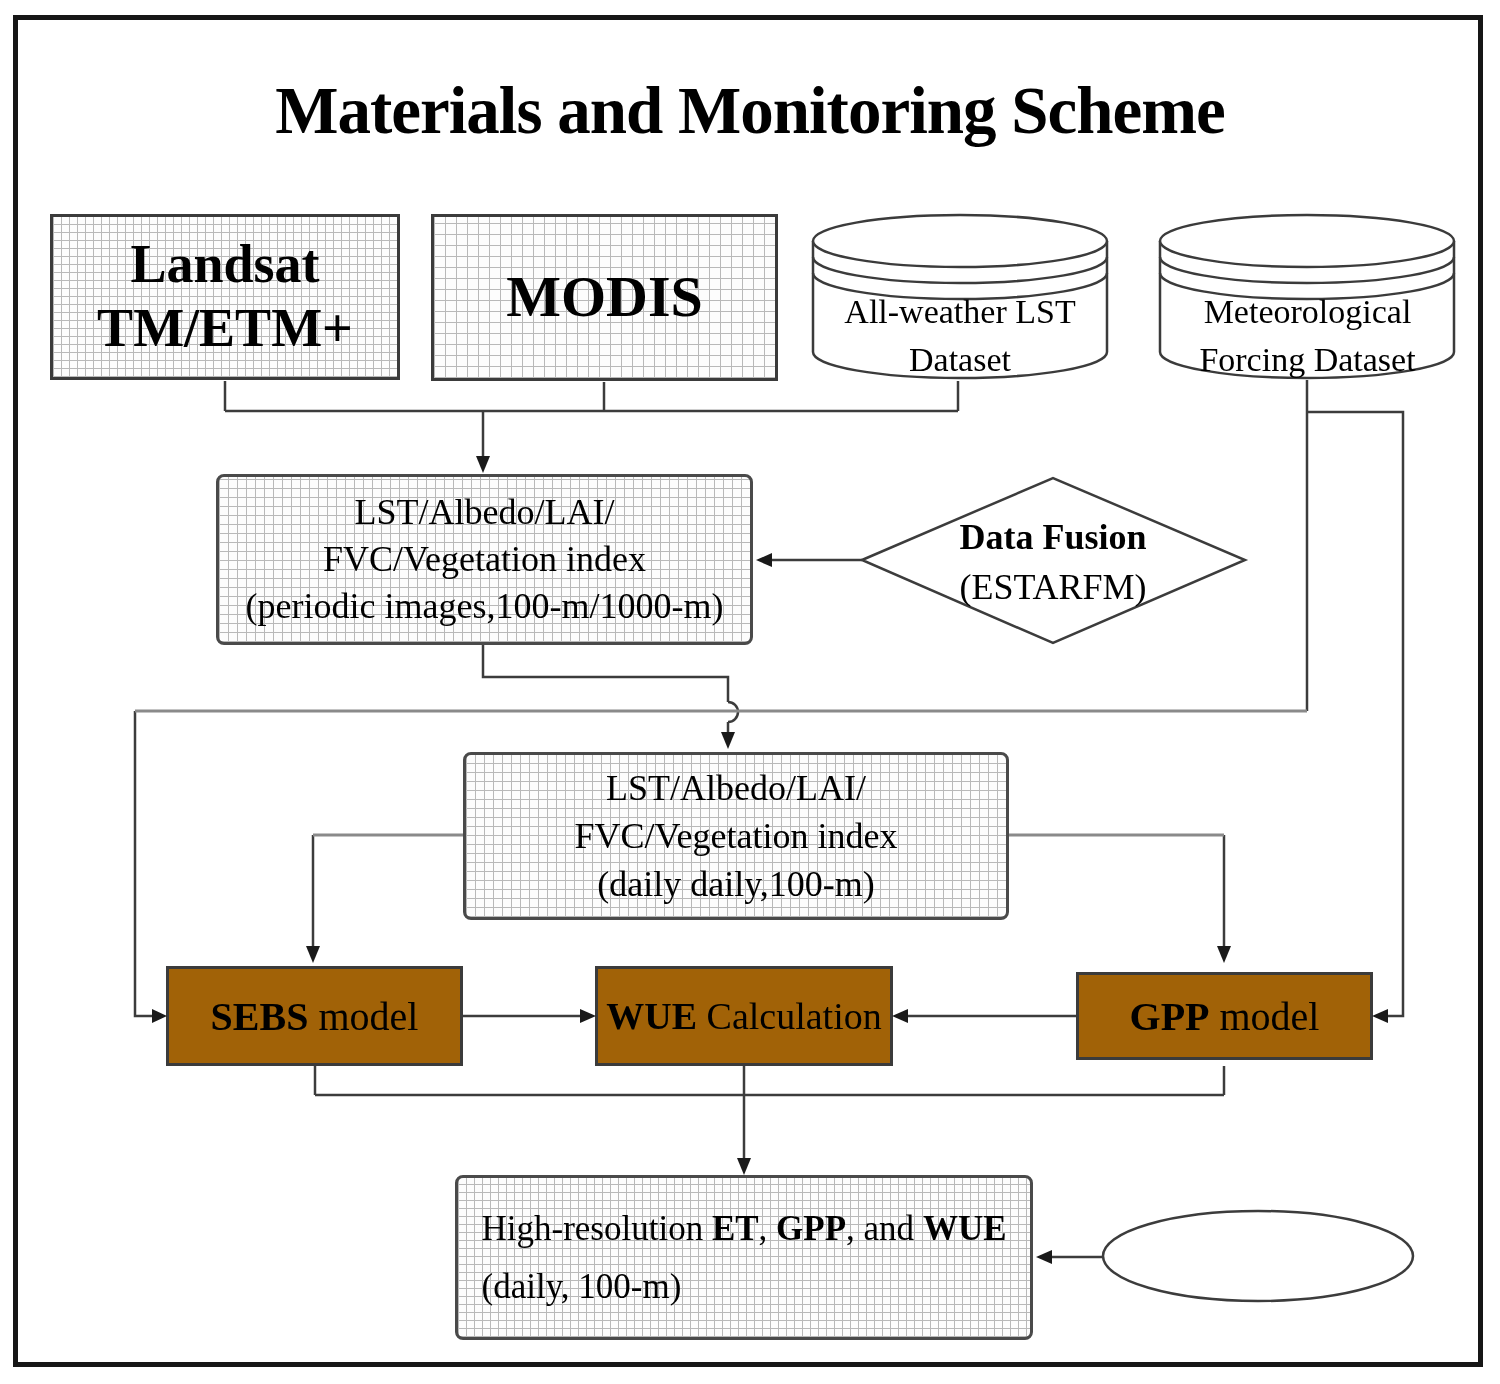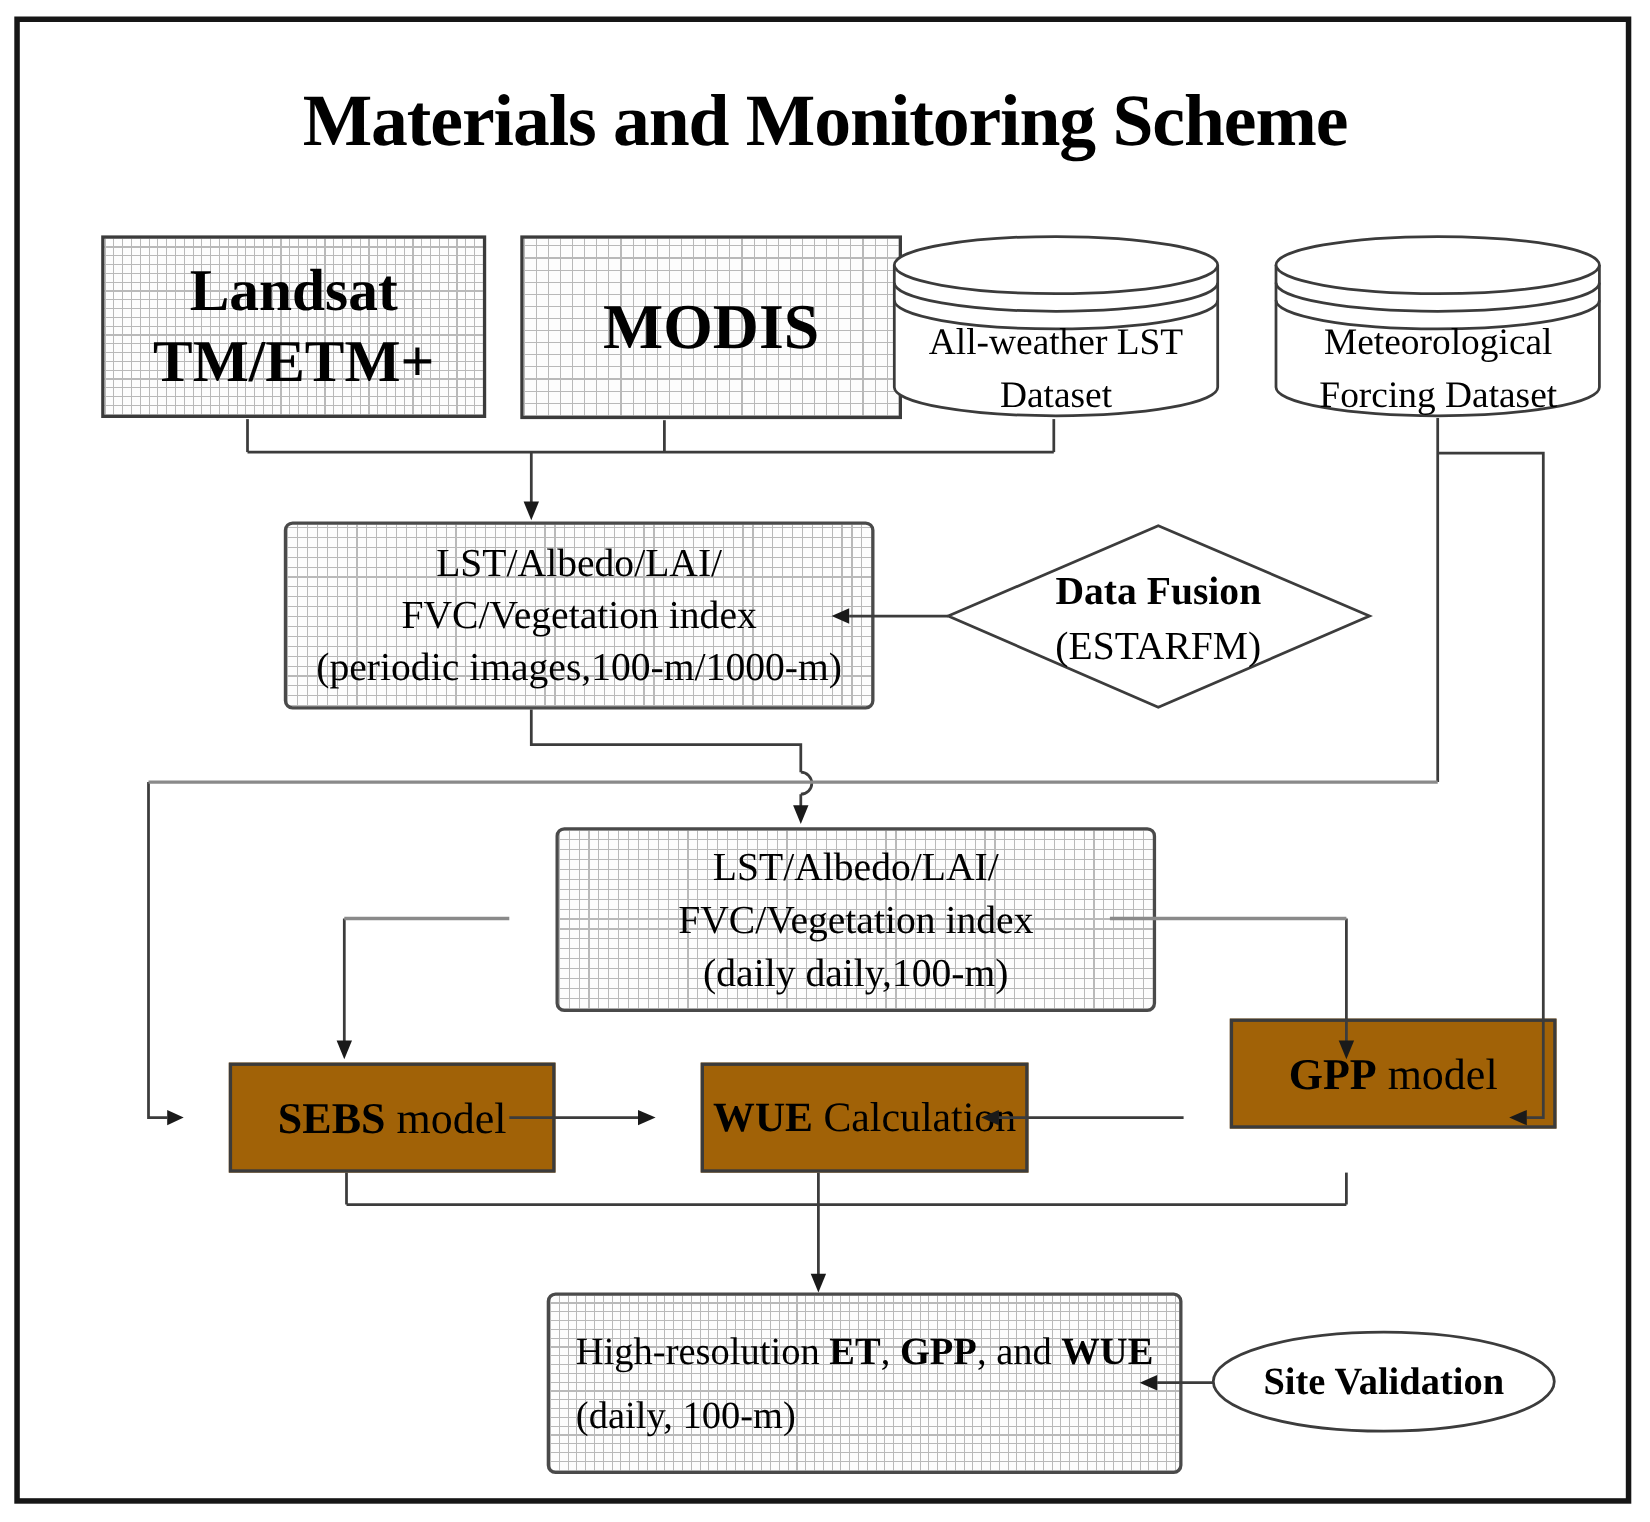--- a/index.html
+++ b/index.html
@@ -11,21 +11,21 @@
   #frame{
     position:absolute;left:13px;top:15px;width:1470px;height:1352px;
     border:5px solid #161616;box-sizing:border-box;
   }
   #overlay{position:absolute;left:0;top:0;z-index:5;pointer-events:none;}
   .txt{position:absolute;z-index:6;text-align:center;}
   .title{
     position:absolute;z-index:6;left:0;top:72px;width:1500px;text-align:center;
     font-size:67px;font-weight:bold;letter-spacing:-1px;
   }
-  .node{position:absolute;z-index:2;box-sizing:border-box;margin-left:42px;}
+  .node{position:absolute;z-index:2;box-sizing:border-box;}
   .rect-node{border:3px solid #3b3b3b;}
   .round-node{border:3px solid #4a4a4a;border-radius:8px;}
   .plain-node{border:3px solid #3b3b3b;background:#a16207;}
   .hatch8{
     background-color:#fdfdfd;
     background-image:
       repeating-linear-gradient(0deg,#b9b9b9 0,#b9b9b9 1px,transparent 1px,transparent 8px),
       repeating-linear-gradient(90deg,#b9b9b9 0,#b9b9b9 1px,transparent 1px,transparent 8px);
   }
   .hatch9{
@@ -170,26 +170,25 @@
   </div>
 
   <div class="node plain-node flexc" style="left:166px;top:966px;width:297px;height:100px;">
     <div class="model-label"><span class="b">SEBS</span><span> model</span></div>
   </div>
 
   <div class="node plain-node flexc" style="left:595px;top:966px;width:298px;height:100px;">
     <div class="model-label" style="font-size:38px;"><span class="b">WUE</span><span> Calculation</span></div>
   </div>
 
-  <div class="node plain-node flexc" style="left:1076px;top:926px;width:297px;height:100px;">
+  <div class="node plain-node flexc" style="left:1076px;top:972px;width:297px;height:88px;">
     <div class="model-label"><span class="b">GPP</span><span> model</span></div>
   </div>
 
   <div class="node round-node hatch8 flexc" style="left:455px;top:1175px;width:578px;height:165px;">
     <div style="font-size:35px;line-height:58px;">
       <div><span>High-resolution </span><span class="b">ET</span><span>, </span><span class="b">GPP</span><span>, and </span><span class="b">WUE</span></div>
       <div>(daily, 100-m)</div>
     </div>
   </div>
 
-  <div class="txt b" style="left:1103px;top:1236px;width:310px;font-size:35px;">Site Validation</div>
 
 </div>
 
 </body></html>

